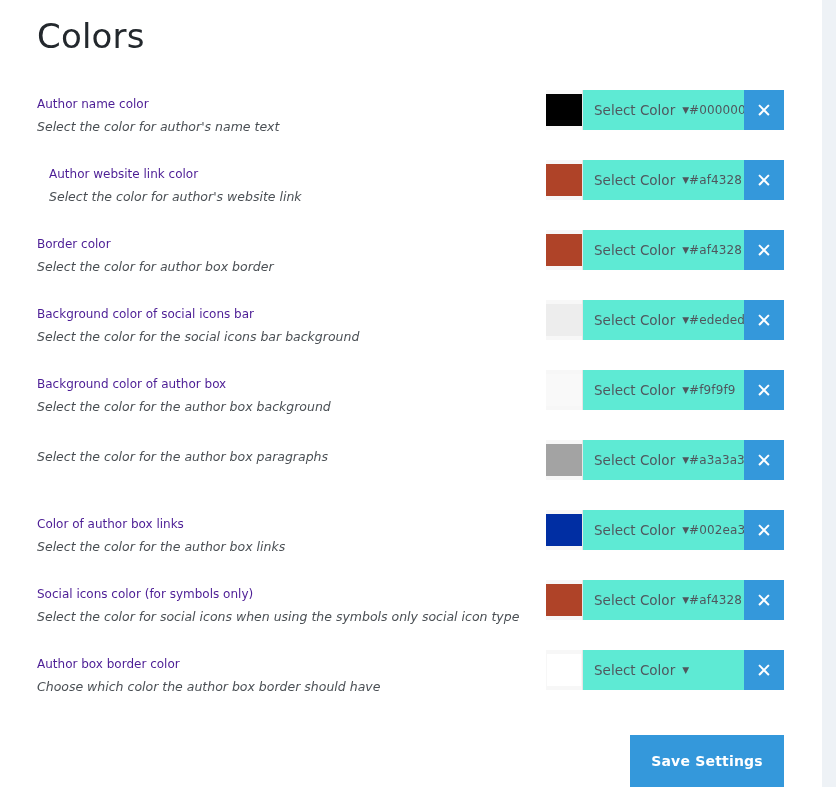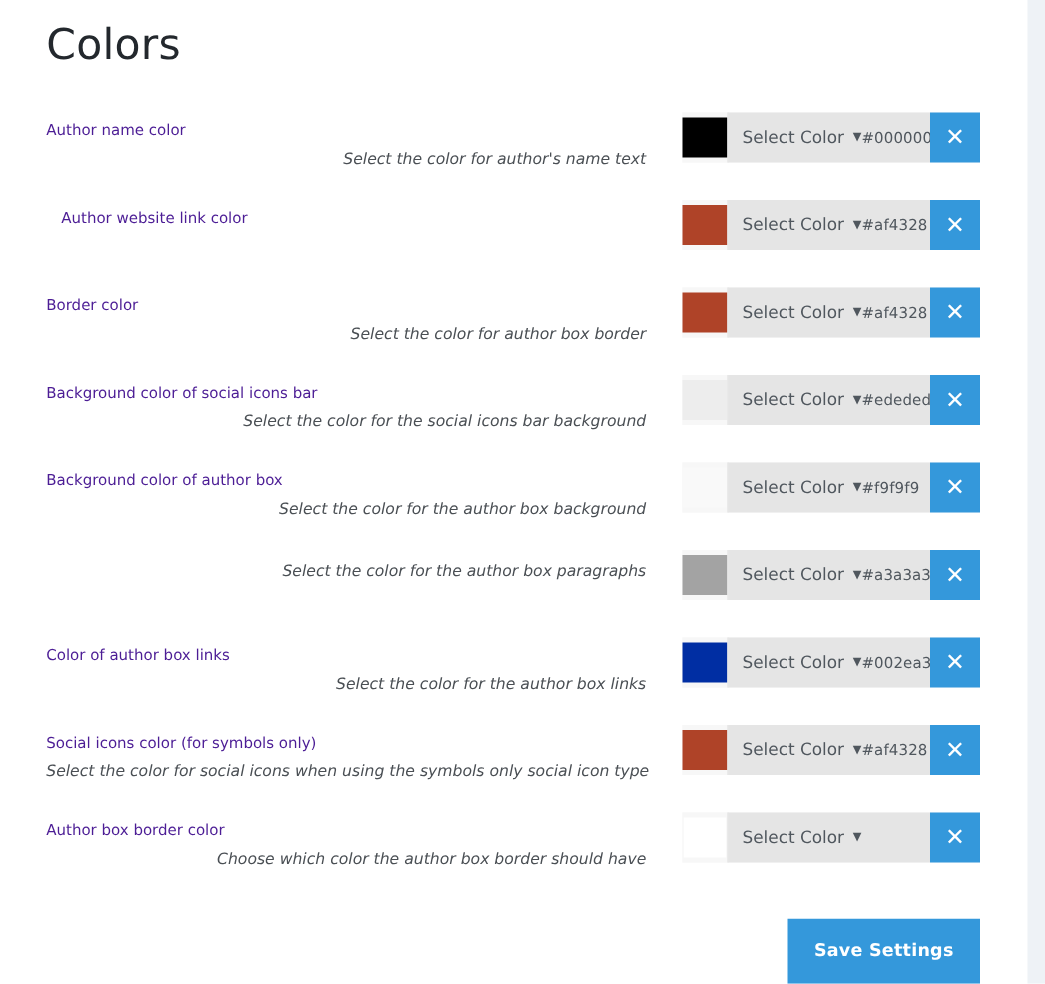--- a/index.html
+++ b/index.html
@@ -76,21 +76,20 @@
     white-space: nowrap;
   }
 
   .row-desc {
     font-size: 12.5px;
     font-style: italic;
     color: #4a4f54;
     line-height: 17px;
     margin-top: 4px;
     white-space: nowrap;
-    text-align: right;
   }
 
   
   .picker {
     position: absolute;
     right: 38px;
     top: 2px;
     width: 238px;
     height: 40px;
     display: flex;
@@ -114,21 +113,21 @@
   }
   .swatch.empty {
     background: #ffffff;
     width: 34px;
   }
 
   .picker-body {
     flex: 1 1 auto;
     display: flex;
     align-items: center;
-    background: #e5e5e5;
+    background: #5eead4;
     border-left: 1px solid #e6e6e6;
     padding-left: 11px;
     min-width: 0;
   }
 
   .select-label {
     font-size: 13.5px;
     color: #50575e;
     white-space: nowrap;
   }
@@ -207,20 +206,21 @@
             <span class="select-label">Select Color</span>
             <span class="caret">▼</span>
             <span class="hexval">#000000</span>
           </div>
           <button class="clear-btn" style="background: rgb(52, 152, 219);">✕</button>
         </div>
       </div>
       <div class="row indent">
         <div class="row-label-wrap">
           <div class="row-label">Author website link color</div>
+          <div class="row-desc">Select the color for author's website link</div>
         </div>
         <div class="picker">
           <div class="swatch-frame">
             <div class="swatch" style="background: rgb(175, 67, 40);"></div>
           </div>
           <div class="picker-body">
             <span class="select-label">Select Color</span>
             <span class="caret">▼</span>
             <span class="hexval">#af4328</span>
           </div>

